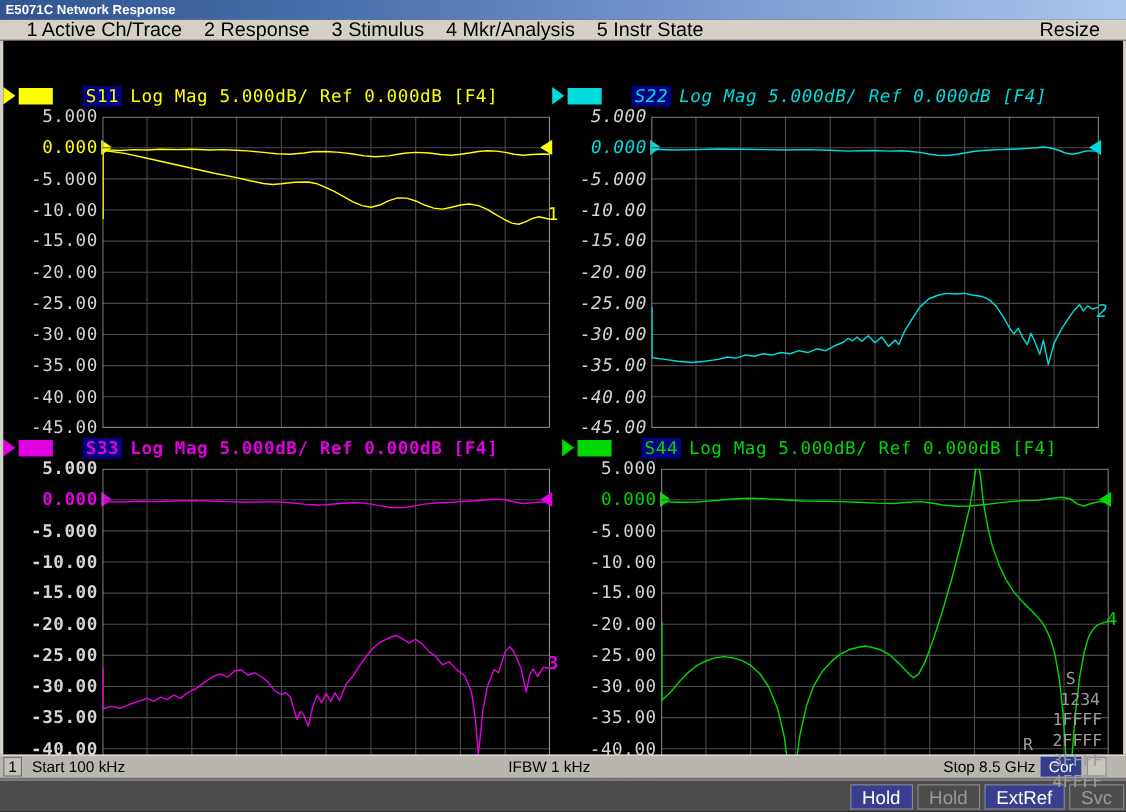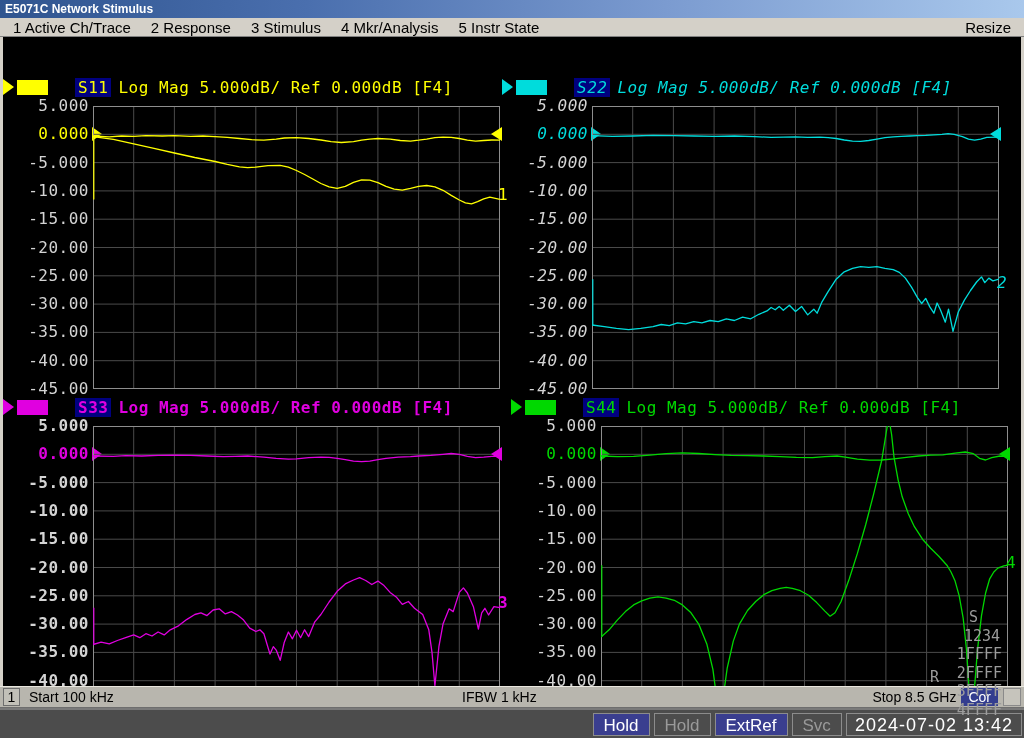--- a/index.html
+++ b/index.html
@@ -4,21 +4,21 @@
 <style>
   html,body{margin:0;padding:0;}
   body{width:1024px;height:738px;position:relative;background:#000;overflow:hidden;
        font-family:"Liberation Sans",sans-serif;}
   
   .titlebar{position:absolute;left:0;top:0;width:1024px;height:18px;box-sizing:border-box;
     background:linear-gradient(90deg,#2f548f 0%,#4a6fae 30%,#7b9bd0 65%,#a9c8ec 100%);
     color:#fff;font-weight:bold;font-size:12px;line-height:18px;padding-left:5px;}
   .menubar{position:absolute;left:0;top:18px;width:1024px;height:19px;box-sizing:border-box;
     background:#d4d0c8;border-bottom:1px solid #808080;display:flex;align-items:center;
-    font-size:15px;color:#000;padding:0 13px;gap:20px;}
+    font-size:18px;color:#000;padding:0 24px;gap:20px;}
   .menu-resize{margin-left:auto;}
   .edge{position:absolute;top:37px;width:3px;height:649px;background:#d4d0c8;z-index:9;}
   .edge-left{left:0;} .edge-right{left:1021px;}
   .screen{position:absolute;left:0;top:37px;width:1024px;height:649px;background:#000;}
   
   .quadrant{position:absolute;width:508px;height:318px;}
   #q1{left:3px;top:40px;} #q2{left:502px;top:40px;font-style:italic;}
   #q3{left:3px;top:360px;font-weight:bold;} #q4{left:511px;top:360px;}
   .trace-header{position:absolute;left:0;top:0;height:20px;display:flex;align-items:center;
     font-family:"DejaVu Sans Mono",monospace;font-size:16px;letter-spacing:.5px;white-space:pre;}
@@ -44,38 +44,38 @@
   .po-s{padding-right:24px;} .po-cols{padding-right:2px;}
   .po-r{position:absolute;left:-8px;top:60px;}
   
   .statusbar{position:absolute;left:0;top:686px;width:1024px;height:22px;box-sizing:border-box;
     background:#b8b6ae;border-top:1px solid #e9e7df;border-bottom:1px solid #6e6e6e;
     display:flex;align-items:center;font-size:14px;color:#000;}
   .sb-ch{border:1px solid #6e6e6e;min-width:15px;height:16px;line-height:16px;text-align:center;
     margin-left:3px;background:#c2c0b8;}
   .sb-start{margin-left:9px;}
   .sb-ifbw{position:absolute;left:462px;}
-  .sb-right{margin-left:auto;display:flex;align-items:center;gap:5px;margin-right:3px;}
+  .sb-right{margin-left:auto;display:flex;align-items:center;gap:5px;margin-right:18px;}
   .sb-cor{background:#333d8f;color:#fff;padding:0 7px;height:18px;line-height:18px;}
   .sb-grip{width:18px;height:18px;background:#c6c4bc;border:1px solid #8a8a8a;box-sizing:border-box;}
   
   .bottombar{position:absolute;left:0;top:708px;width:1024px;height:30px;box-sizing:border-box;
     background:#4c4c4c;border-top:2px solid #7a7a7a;display:flex;align-items:center;
     justify-content:flex-end;gap:4px;padding-right:2px;font-size:17px;}
   .bb-seg{height:23px;line-height:23px;padding:0 10px;border:1px solid #8c8c8c;color:#9a9a9a;
     box-sizing:border-box;text-align:left;}
   .bb-seg.active{background:#3a3e8f;color:#fff;}
   .bb-date{height:23px;line-height:23px;padding:0 8px;border:1px solid #8c8c8c;color:#fff;
     font-size:18px;letter-spacing:1px;box-sizing:border-box;}
 </style>
 </head>
 <body>
 
 <div class="titlebar">
-  <span>E5071C Network Stimulus</span>
+  <span>E5071C Network Response</span>
 </div>
 <div class="menubar">
   <span class="menu-item">1 Active Ch/Trace</span>
   <span class="menu-item">2 Response</span>
   <span class="menu-item">3 Stimulus</span>
   <span class="menu-item">4 Mkr/Analysis</span>
   <span class="menu-item">5 Instr State</span>
   <span class="menu-resize">Resize</span>
 </div>
 
@@ -303,14 +303,13 @@
     <span class="sb-cor">Cor</span>
     <span class="sb-grip"></span>
   </span>
 </div>
 
 <div class="bottombar">
   <span class="bb-seg active">Hold</span>
   <span class="bb-seg">Hold</span>
   <span class="bb-seg active">ExtRef</span>
   <span class="bb-seg">Svc</span>
-  <span class="bb-date">2024-07-02 13:42</span>
 </div>
 
 </body></html>

